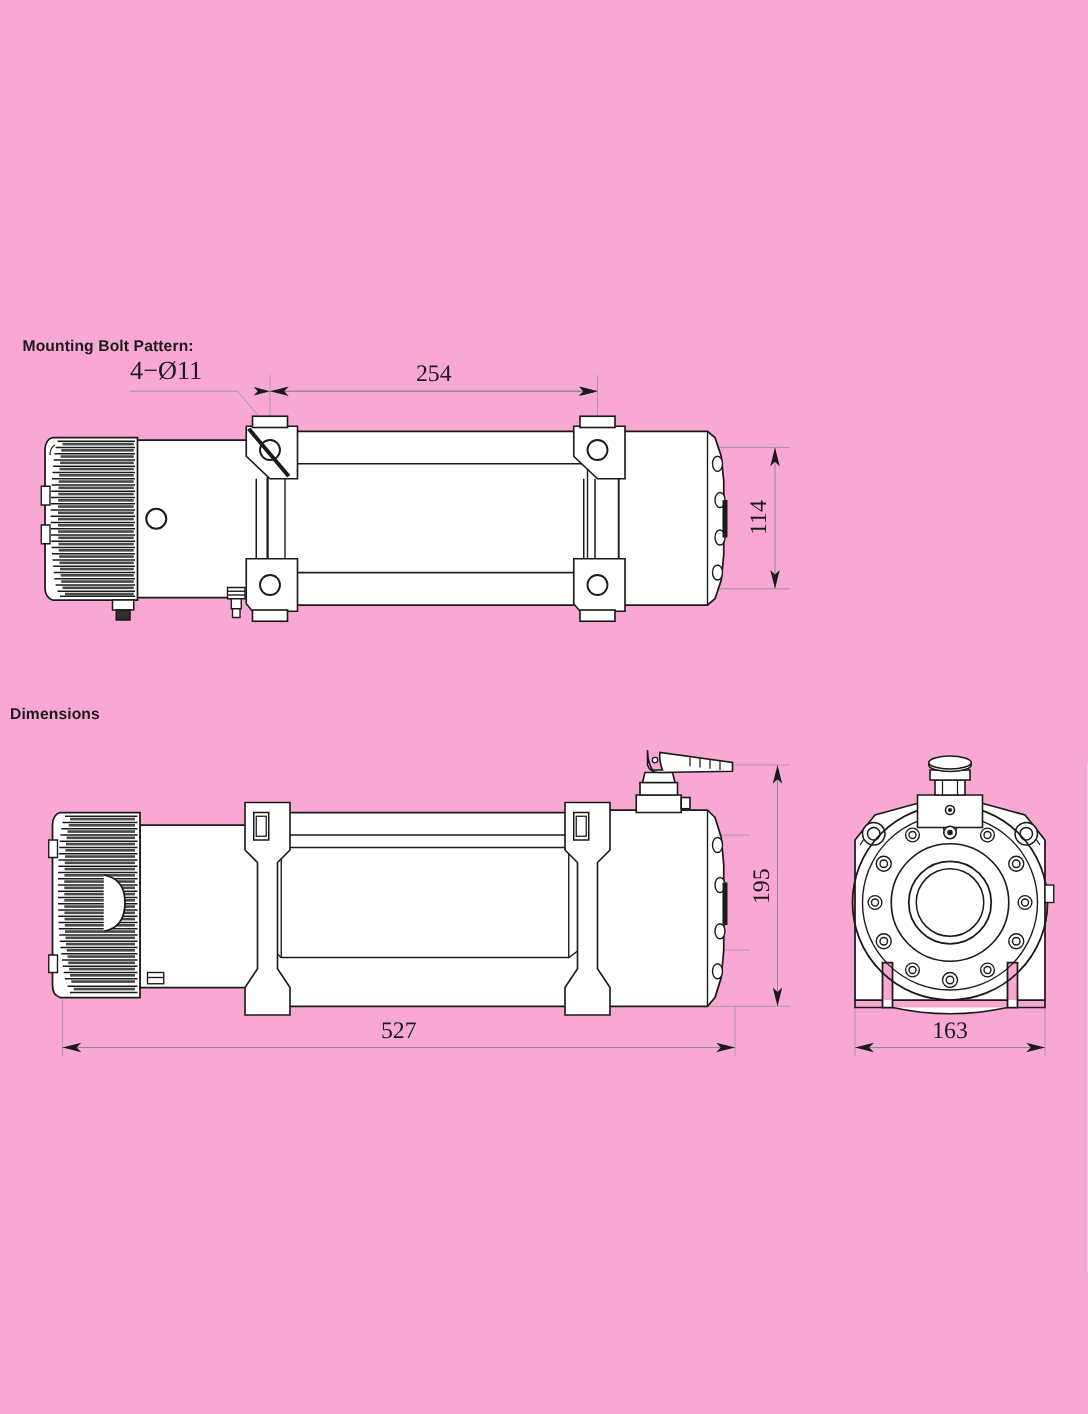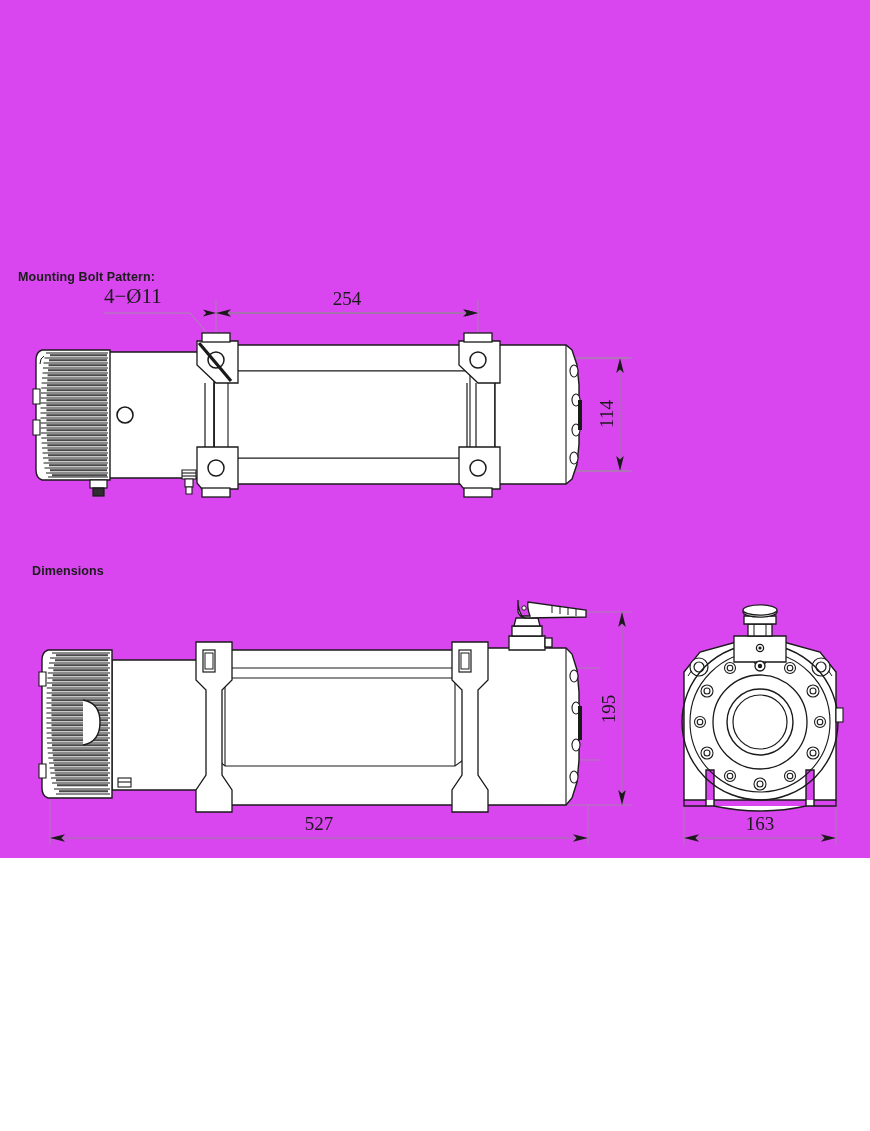--- a/index.html
+++ b/index.html
@@ -11,34 +11,34 @@
     width: 870px;
     height: 1131px;
     font-family: "Liberation Sans", sans-serif;
     position: relative;
     overflow: hidden;
   }
   #sheet {
     position: absolute;
     left: 0; top: 0;
     width: 870px;
-    height: 858px;
-    background: #d946ef;
+    height: 1131px;
+    background: #f9a8d4;
   }
   .section-label {
     position: absolute;
     font-family: "Liberation Sans", sans-serif;
     font-size: 12.5px;
     font-weight: 700;
     color: #1b1b1b;
     letter-spacing: 0.1px;
     white-space: nowrap;
   }
   #label-bolt-pattern { left: 18px; top: 270px; }
-  #label-dimensions  { left: 32px; top: 564px; }
+  #label-dimensions  { left: 8px; top: 564px; }
 
   svg { display: block; }
   .drawing-svg {
     position: absolute;
     left: 0; top: 0;
     width: 870px;
     height: 1131px;
     pointer-events: none;
   }
   text.dim {

